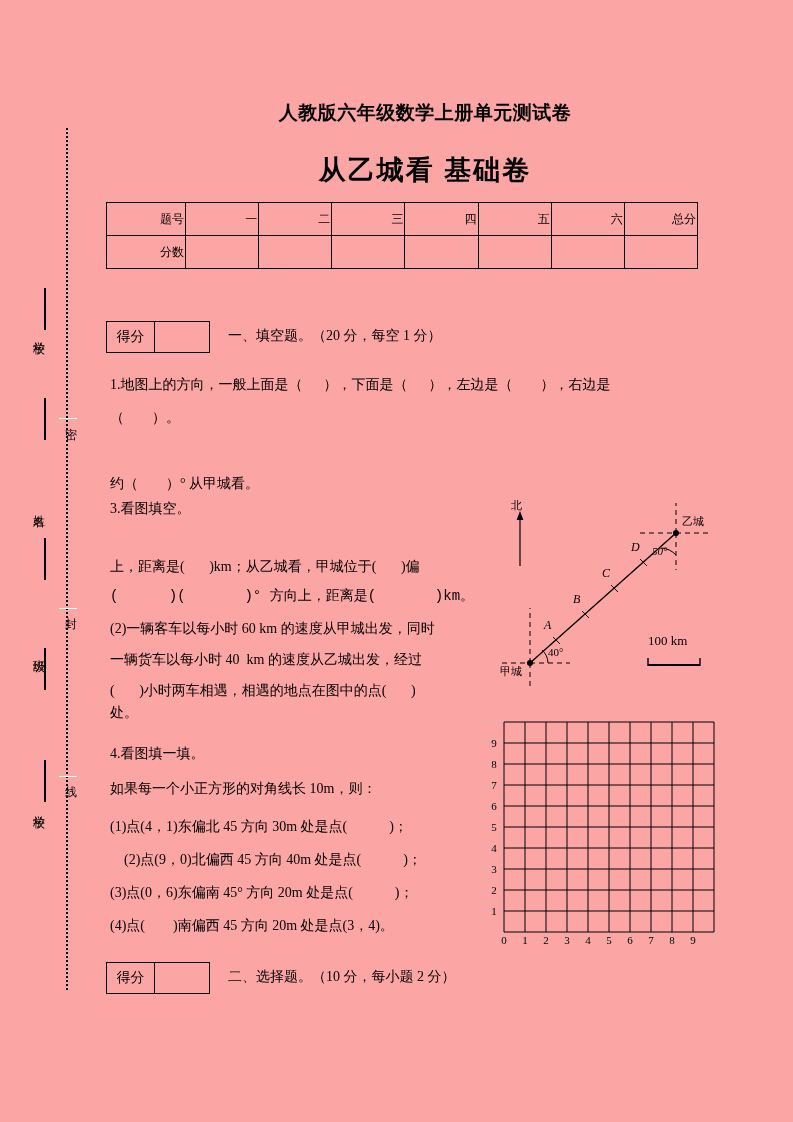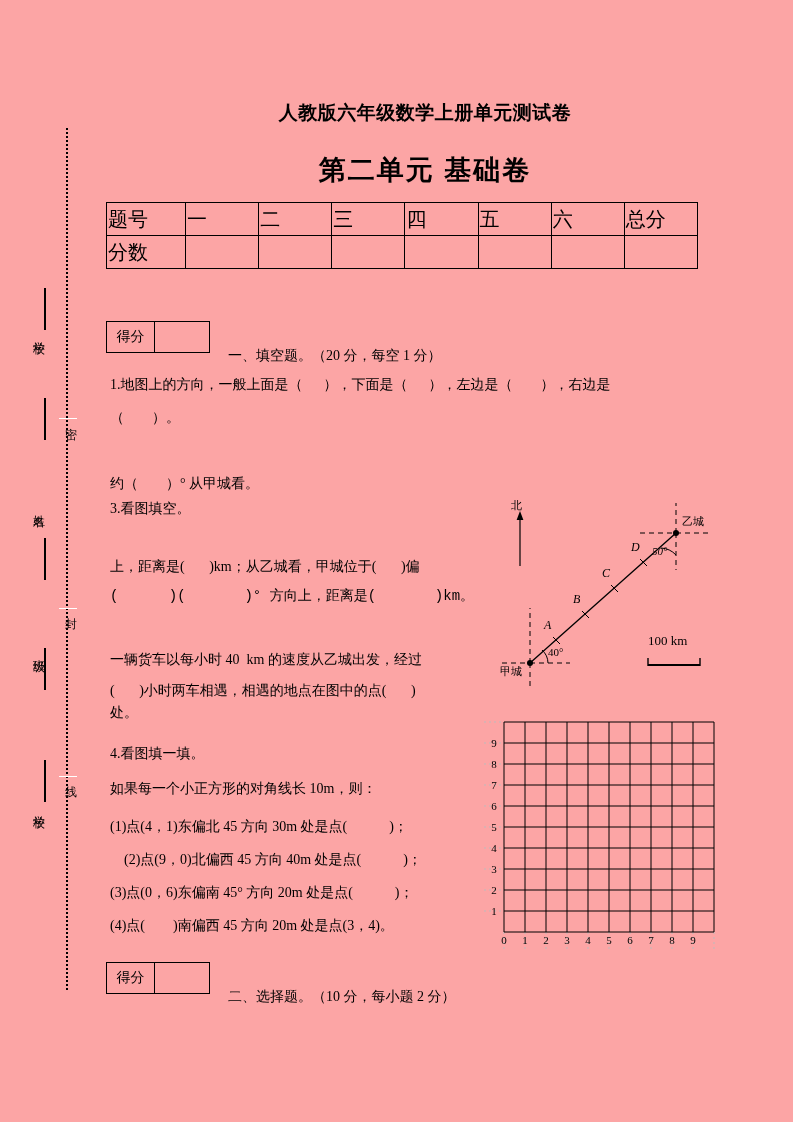--- a/index.html
+++ b/index.html
@@ -93,23 +93,23 @@
     position: absolute;
     left: 106px;
     top: 202px;
     width: 592px;
     border-collapse: collapse;
     table-layout: fixed;
   }
   .score-table td {
     border: 1px solid #000;
     height: 30px;
-    text-align: left;
+    text-align: right;
     vertical-align: middle;
-    font-size: 20px;
+    font-size: 12px;
   }
   .score-table td.lab { width: 76px; }
 
   
   .sec {
     position: absolute;
     left: 106px;
     height: 32px;
   }
   .sec .defen {
@@ -132,21 +132,20 @@
     font-size: 14px;
     border-right: 1px solid #000;
     box-sizing: border-box;
   }
   .sec .sec-title {
     position: absolute;
     left: 122px;
     top: 6px;
     font-size: 14px;
     white-space: nowrap;
-    margin-top: 20px;
   }
 
   
   .line {
     position: absolute;
     font-size: 14px;
     line-height: 17px;
     white-space: pre;
   }
 
@@ -202,21 +201,21 @@
     <div class="seal-rule" style="top:648px;height:42px;"></div>
     <div class="seal-rule" style="top:760px;height:42px;"></div>
 
     <div class="seal-label" style="top:332px;">学校</div>
     <div class="seal-label" style="top:505px;">姓名</div>
     <div class="seal-label" style="top:650px;">班级</div>
     <div class="seal-label" style="top:806px;">学校</div>
   </div>
 
   <div class="doc-title">人教版六年级数学上册单元测试卷</div>
-  <div class="doc-subtitle">第二单元  基础卷</div>
+  <div class="doc-subtitle">从乙城看  基础卷</div>
 
   <table class="score-table">
     <tbody>
         <tr>
       <td class="lab">题号</td>
       <td>一</td>
       <td>二</td>
       <td>三</td>
       <td>四</td>
       <td>五</td>
@@ -245,20 +244,21 @@
   </div>
 
   <div class="line" style="left:110px;top:376px;">1.地图上的方向，一般上面是（      ），下面是（      ），左边是（        ），右边是</div>
   <div class="line" style="left:110px;top:409px;">（        ）。</div>
 
   <div class="line" style="left:110px;top:475px;">约（        ）° 从甲城看。</div>
 
   <div class="line" style="left:110px;top:500px;">3.看图填空。</div>
   <div class="line" style="left:110px;top:558px;">上，距离是(       )km；从乙城看，甲城位于(       )偏</div>
   <div class="line" style="left:110px;top:588px;font-family:Liberation Mono, monospace;">(      )(       )° 方向上，距离是(       )km。</div>
+  <div class="line" style="left:110px;top:620px;">(2)一辆客车以每小时 60 km 的速度从甲城出发，同时</div>
   <div class="line" style="left:110px;top:651px;">一辆货车以每小时 40  km 的速度从乙城出发，经过</div>
   <div class="line" style="left:110px;top:682px;">(       )小时两车相遇，相遇的地点在图中的点(       )</div>
   <div class="line" style="left:110px;top:704px;">处。</div>
 
   <div class="diagram">
     <svg width="232" height="195" viewBox="0 0 232 195">
 
       <line x1="20" y1="68" x2="20" y2="20" stroke="#000" stroke-width="1.2"></line>
       <polygon points="20,13 16.6,22 23.4,22" fill="#000"></polygon>
 

